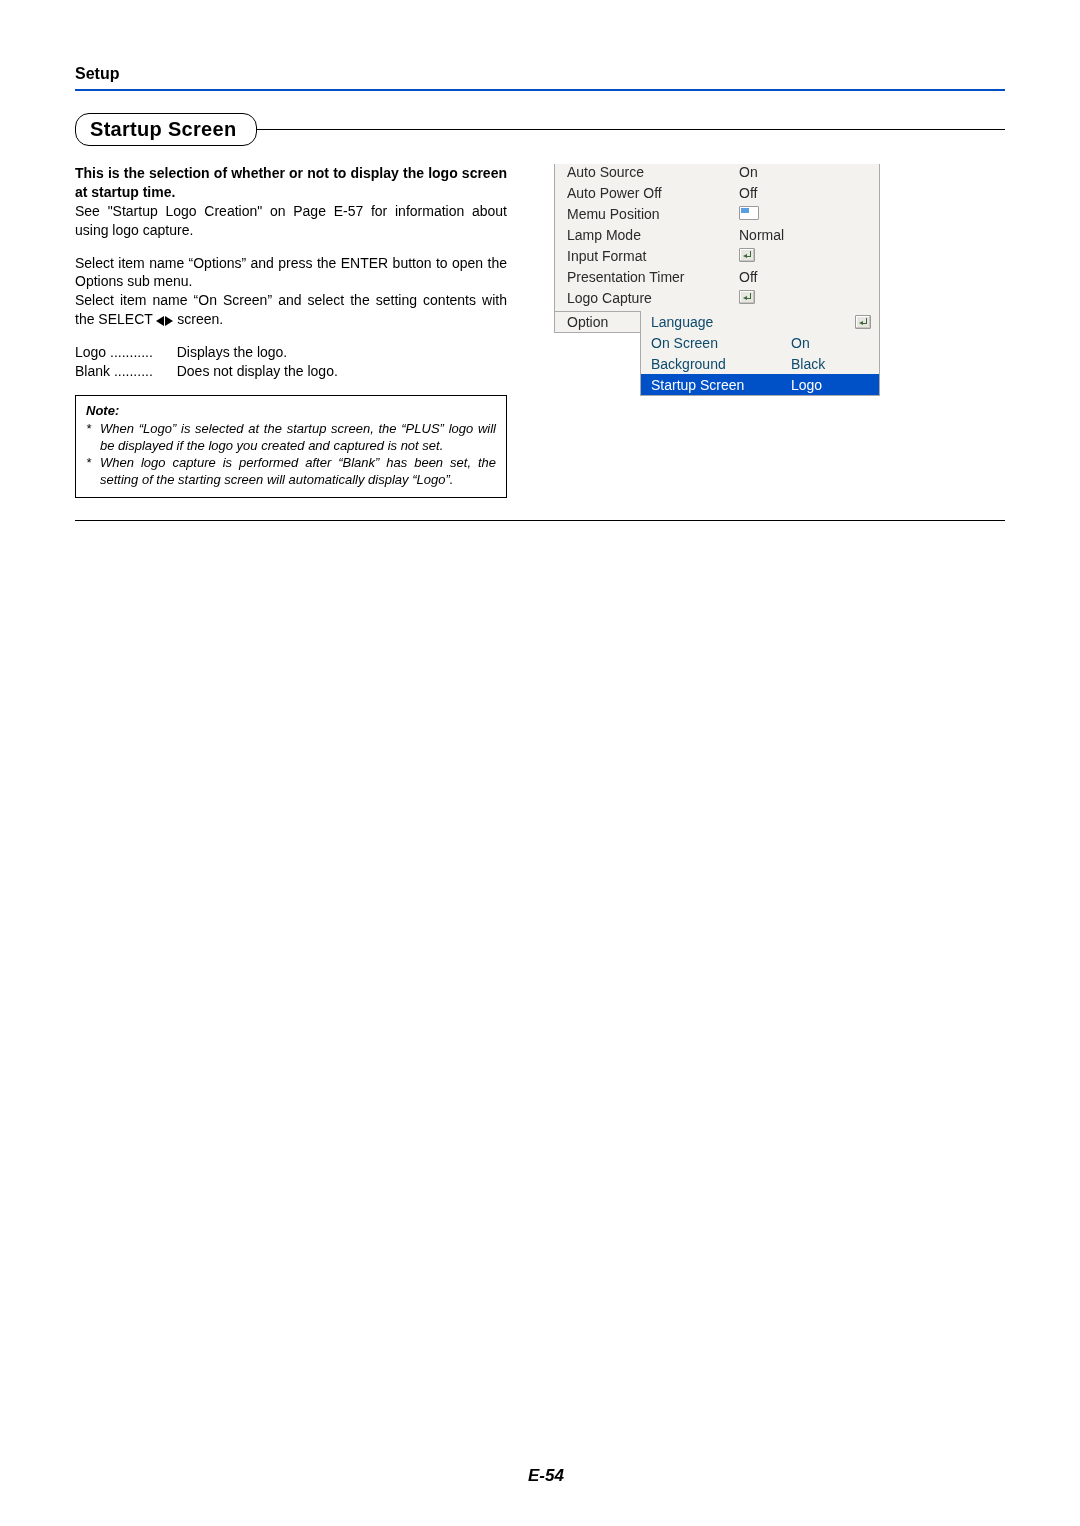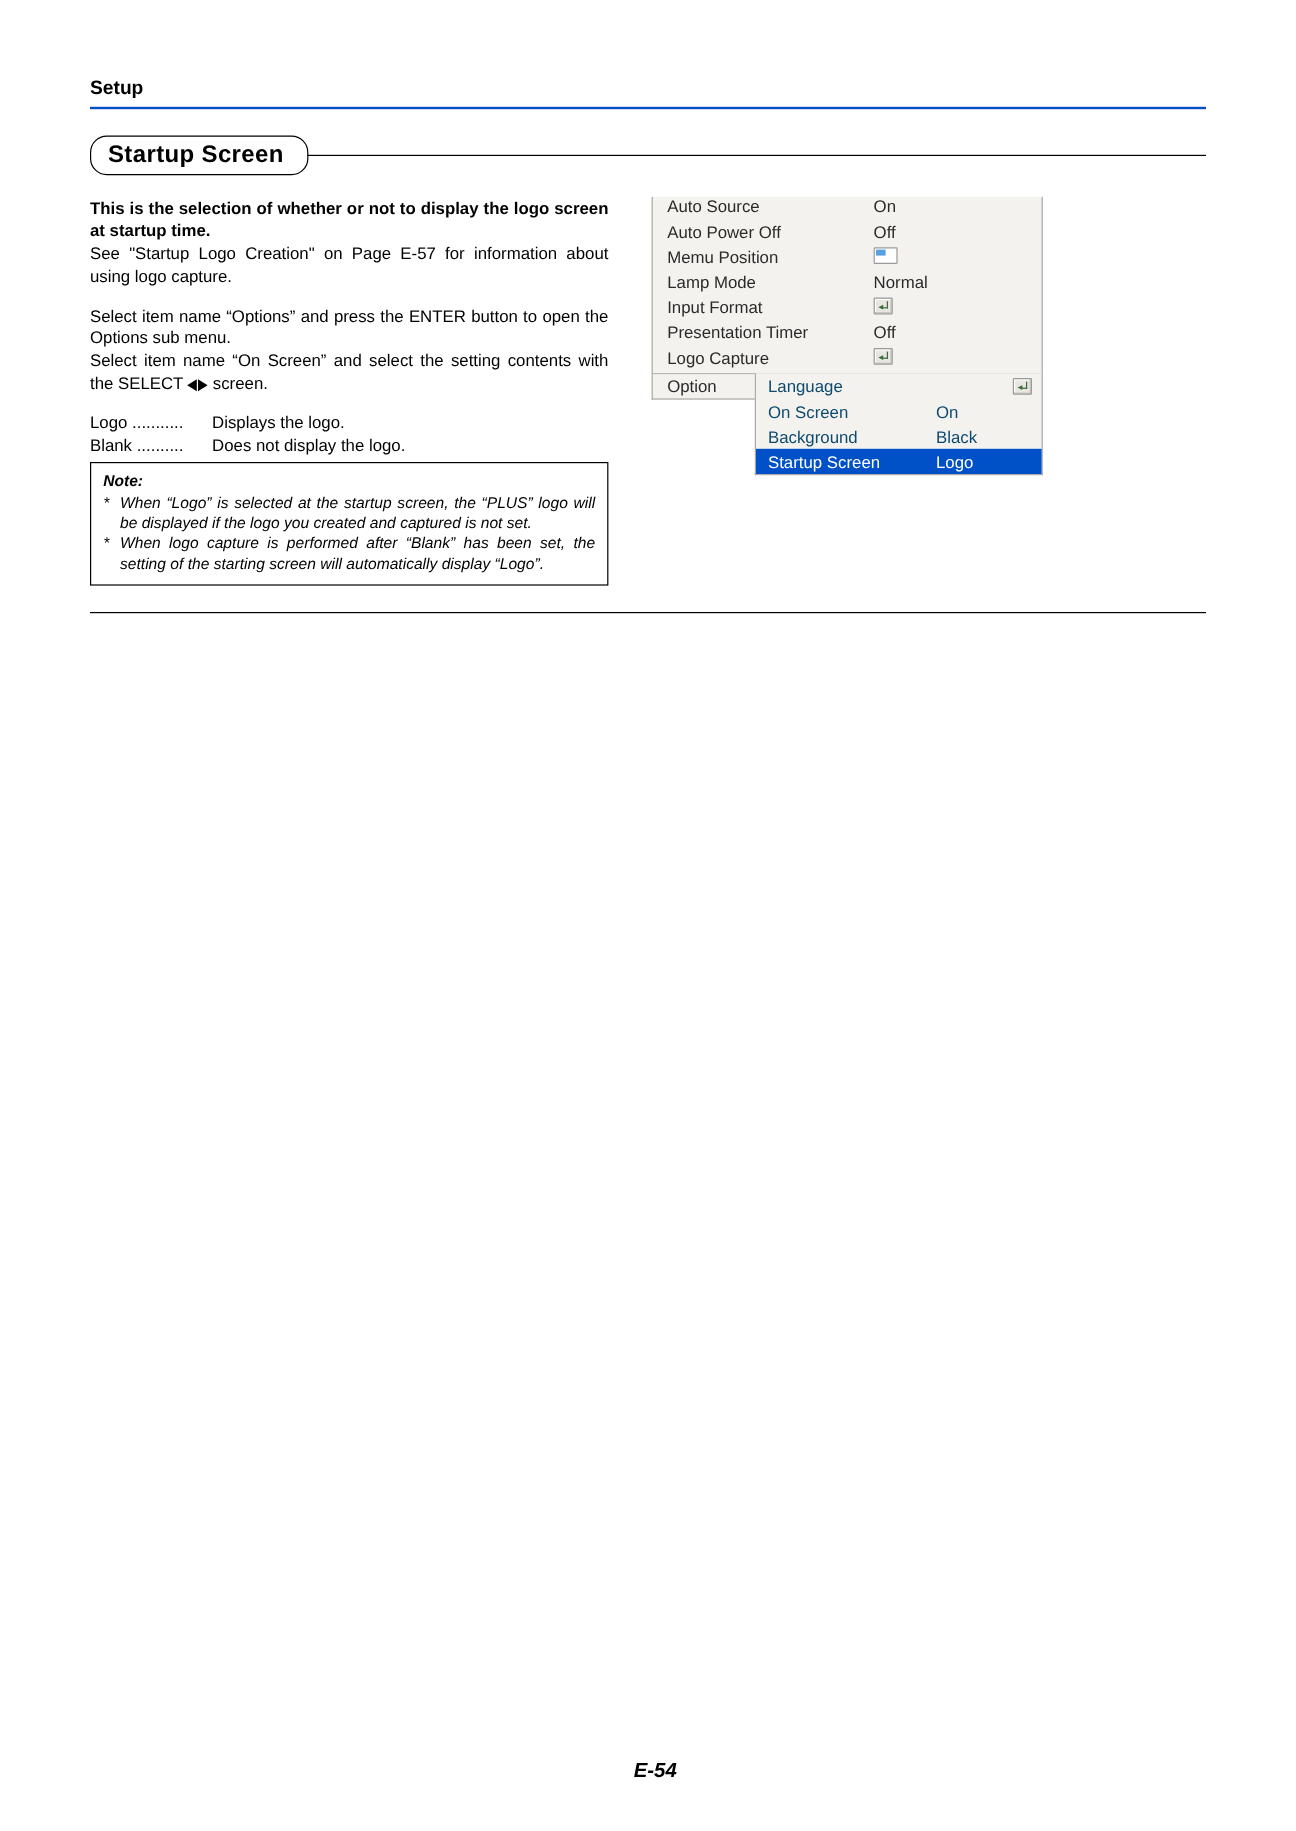--- a/index.html
+++ b/index.html
@@ -47,41 +47,41 @@
     letter-spacing: 0.3px;
   }
   .title-rule {
     flex: 1;
     height: 1.5px;
     background: #000;
     margin-left: -2px;
   }
   .columns {
     display: flex;
-    gap: 36px;
+    gap: 47px;
   }
   .left-col {
     flex: 0 0 432px;
     font-size: 14px;
     line-height: 1.35;
     text-align: justify;
   }
   .left-col .bold {
     font-weight: bold;
   }
   .left-col p { margin-bottom: 0; }
   .left-col .spacer { height: 14px; }
   .desc-row { white-space: nowrap; }
   .desc-term { display: inline-block; }
   .dots { display: inline-block; }
   .desc-val { display: inline-block; margin-left: 20px; }
   .note-box {
     border: 1px solid #000;
     padding: 6px 10px 8px 10px;
-    margin-top: 4px;
+    margin-top: 14px;
     font-size: 13px;
   }
   .note-title {
     font-weight: bold;
     font-style: italic;
     margin-bottom: 2px;
   }
   .note-item {
     display: flex;
     font-style: italic;

